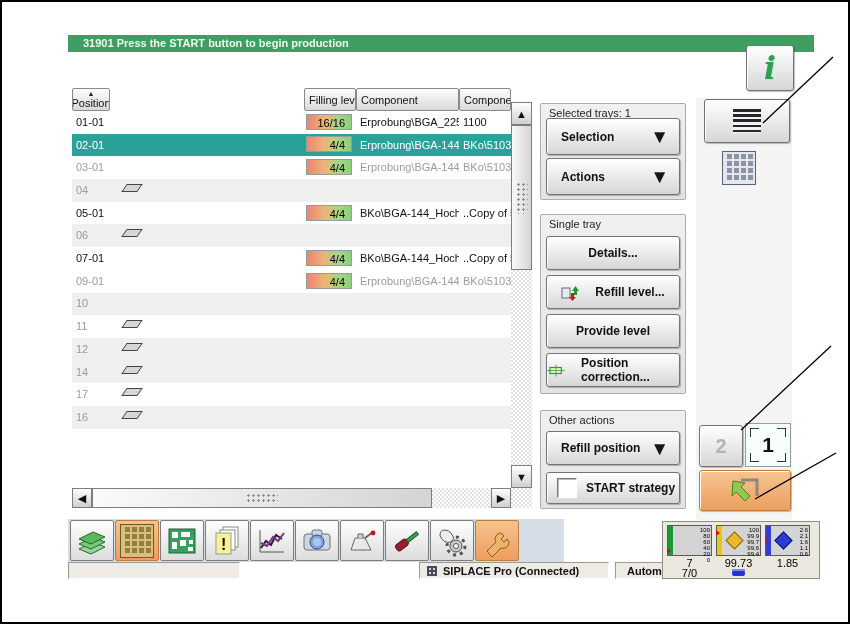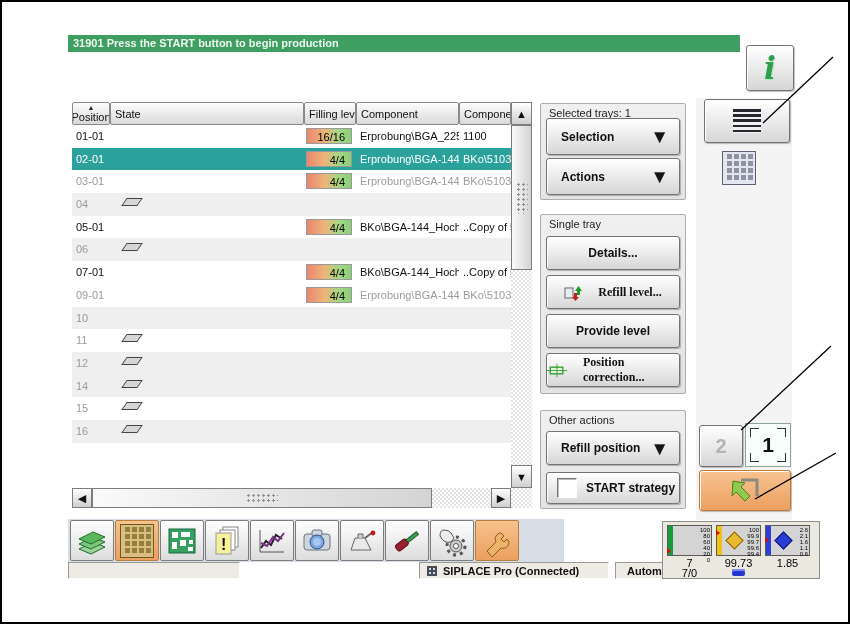--- a/index.html
+++ b/index.html
@@ -1,40 +1,40 @@
 <!DOCTYPE html>
 <html><head>
 <meta charset="utf-8">
 <style>
   html,body{margin:0;padding:0;background:#fff;}
   .screen{position:relative;width:850px;height:624px;background:#fff;border:2px solid #000;
     box-sizing:border-box;overflow:hidden;font-family:"Liberation Sans",sans-serif;color:#111;}
 
   
-  .msgbar{position:absolute;left:66px;top:33px;width:672px;height:17px;background:#3f9e62;
-    color:#eef7ef;font-size:11px;font-weight:bold;line-height:17px;padding-left:5px;box-sizing:border-box;}
+  .msgbar{position:absolute;left:66px;top:33px;width:746px;height:17px;background:#3f9e62;
+    color:#eef7ef;font-size:11px;font-weight:bold;line-height:17px;padding-left:15px;box-sizing:border-box;}
 
   
   .btn3d{position:absolute;background:linear-gradient(180deg,#ffffff 0%,#ededed 45%,#d6d6d6 100%);
     border:1px solid #737373;border-radius:3px;box-shadow:inset 1px 1px 0 #fff,1px 1px 1px rgba(0,0,0,.25);
     display:flex;align-items:center;justify-content:center;font-size:12px;font-weight:bold;color:#111;box-sizing:border-box;}
   .dd{justify-content:space-between;padding:0 10px 0 14px;}
   .tri{font-size:19px;color:#161616;line-height:1;}
 
   
-  .tablewrap{position:absolute;left:70px;top:100px;width:461px;height:516px;}
+  .tablewrap{position:absolute;left:70px;top:86px;width:461px;height:516px;}
   .th{position:absolute;top:0;height:23px;background:linear-gradient(#fdfdfd,#d9d9d9);border:1px solid #8a8a8a;
     border-radius:2px;font-size:11px;display:flex;align-items:center;padding-left:4px;box-sizing:border-box;
     overflow:hidden;white-space:nowrap;}
   .th.sorted{flex-direction:column;justify-content:center;padding-left:0;}
   .sort-ico{font-size:7px;line-height:6px;color:#222;}
   #rows{position:absolute;left:0;top:23px;width:439px;height:363px;overflow:hidden;}
   .trow{display:flex;height:22.7px;}
   .trow.even{background:#fff;}
-  .trow.odd{background:#efefef;}
+  .trow.odd{background:#efefef;align-items:flex-end;}
   .trow.sel{background:#2ba19b;color:#fff;}
   .trow.dim{color:#9c9c9c;}
   .tc{box-sizing:border-box;overflow:hidden;white-space:nowrap;font-size:11px;line-height:22.7px;padding-left:4px;}
   .c0{width:38px;}.c1{width:194px;}.c2{width:52px;padding-left:2px;}.c3{width:103px;}.c4{width:52px;}
   .badge{display:inline-block;width:46px;height:16px;line-height:16px;margin-top:3px;border:1px solid #9a9a9a;
     box-sizing:border-box;text-align:right;padding-right:6px;color:#000;font-size:11px;
     background:linear-gradient(90deg,#ec8570,#ecb578 40%,#a6d684 72%,#8bcf7a);}
   .tray-ico{display:inline-block;width:14px;height:6px;background:#d6d6d6;border:1px solid #444;
     transform:skewX(-35deg);margin-left:10px;margin-bottom:2px;}
 
@@ -46,21 +46,21 @@
   .hatch{position:absolute;background-color:#fff;
     background-image:linear-gradient(45deg,#e2e2e2 25%,transparent 25%,transparent 75%,#e2e2e2 75%),
                      linear-gradient(45deg,#e2e2e2 25%,transparent 25%,transparent 75%,#e2e2e2 75%);
     background-size:4px 4px;background-position:0 0,2px 2px;}
   .grip{background-image:radial-gradient(circle,#8f8f8f 1px,rgba(0,0,0,0) 1.4px);background-size:5px 5px;}
 
   
   .grp{position:absolute;left:538px;width:146px;border:1px solid #a8aeb5;border-radius:2px;
     background:linear-gradient(#f0f0f0,#e3e3e3);box-sizing:border-box;}
   .grp-label{position:absolute;left:8px;top:3px;font-size:11px;color:#1d1d1d;}
-  .icon-btn-label{margin-left:16px;font-family:Liberation Serif, serif;}
+  .icon-btn-label{margin-left:16px;}
 
   
   .strip{position:absolute;left:694px;top:96px;width:96px;height:422px;background:#f4f4f4;}
   .lines-ico{width:28px;height:24px;background:repeating-linear-gradient(180deg,#26262e 0 2.6px,#f2f2f2 2.6px 5.2px);}
   .grid-ico{width:28px;height:28px;background:#93803a;border:2px solid #d9bd82;outline:1px solid #6b5a22;
     background-image:repeating-linear-gradient(0deg,#d9bd82 0 2px,transparent 2px 7px),
                      repeating-linear-gradient(90deg,#d9bd82 0 2px,transparent 2px 7px);}
   .grid-ico.gray{background-color:#8e93a3;border-color:#e3e6ee;outline-color:#5d6170;
     background-image:repeating-linear-gradient(0deg,#e3e6ee 0 2px,transparent 2px 7px),
                      repeating-linear-gradient(90deg,#e3e6ee 0 2px,transparent 2px 7px);}
@@ -124,23 +124,20 @@
   </div>
   <div style="position:absolute;left:721px;top:150px">
     <span class="grid-ico gray" style="display:inline-block"></span>
   </div>
 
   <div class="tablewrap">
     <div class="th sorted" style="left:0;width:38px">
       <span class="sort-ico">▲</span>
       <span>Position</span>
     </div>
-    <div class="th" style="left:38px;width:194px">
-      <span>State</span>
-    </div>
     <div class="th" style="left:232px;width:52px">
       <span>Filling level</span>
     </div>
     <div class="th" style="left:284px;width:103px">
       <span>Component</span>
     </div>
     <div class="th" style="left:387px;width:52px">
       <span>Component</span>
     </div>
     <div id="rows">
@@ -222,21 +219,21 @@
           <div class="tc c4"></div>
         </div>
         <div class="trow odd dim">
           <div class="tc c0">14</div>
           <div class="tc c1"><span class="tray-ico"></span></div>
           <div class="tc c2"></div>
           <div class="tc c3"></div>
           <div class="tc c4"></div>
         </div>
         <div class="trow even dim">
-          <div class="tc c0">15</div>
+          <div class="tc c0">17</div>
           <div class="tc c1"><span class="tray-ico"></span></div>
           <div class="tc c2"></div>
           <div class="tc c3"></div>
           <div class="tc c4"></div>
         </div>
         <div class="trow odd dim">
           <div class="tc c0">16</div>
           <div class="tc c1"><span class="tray-ico"></span></div>
           <div class="tc c2"></div>
           <div class="tc c3"></div>

